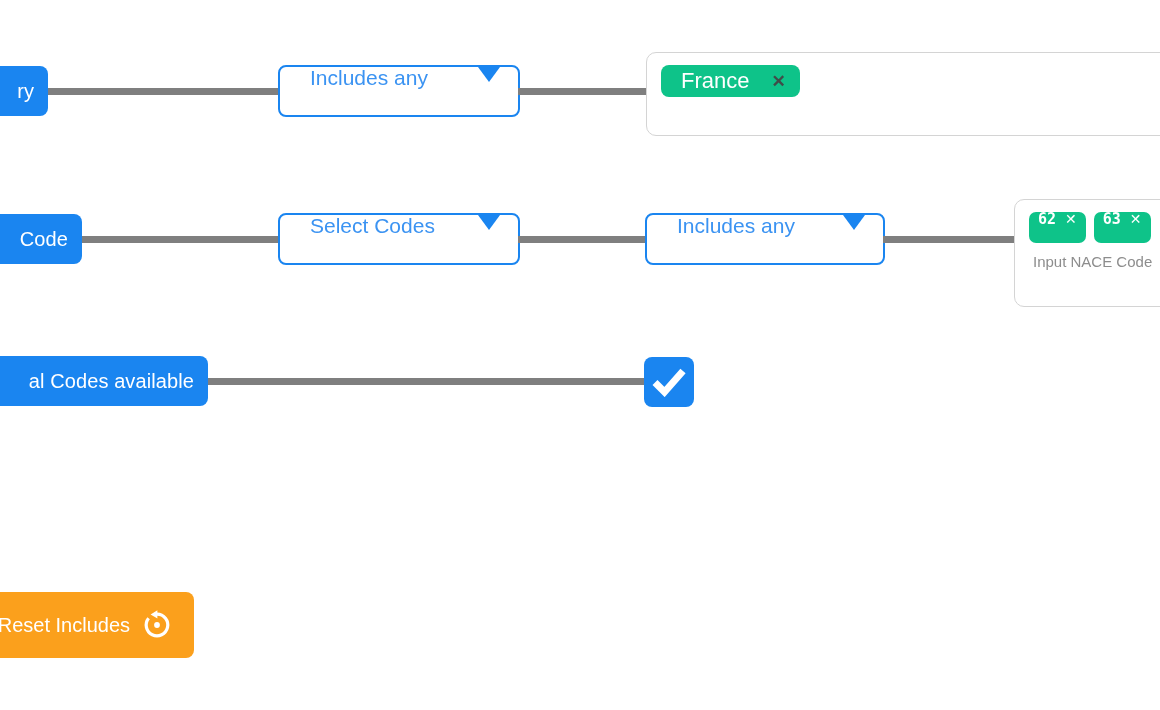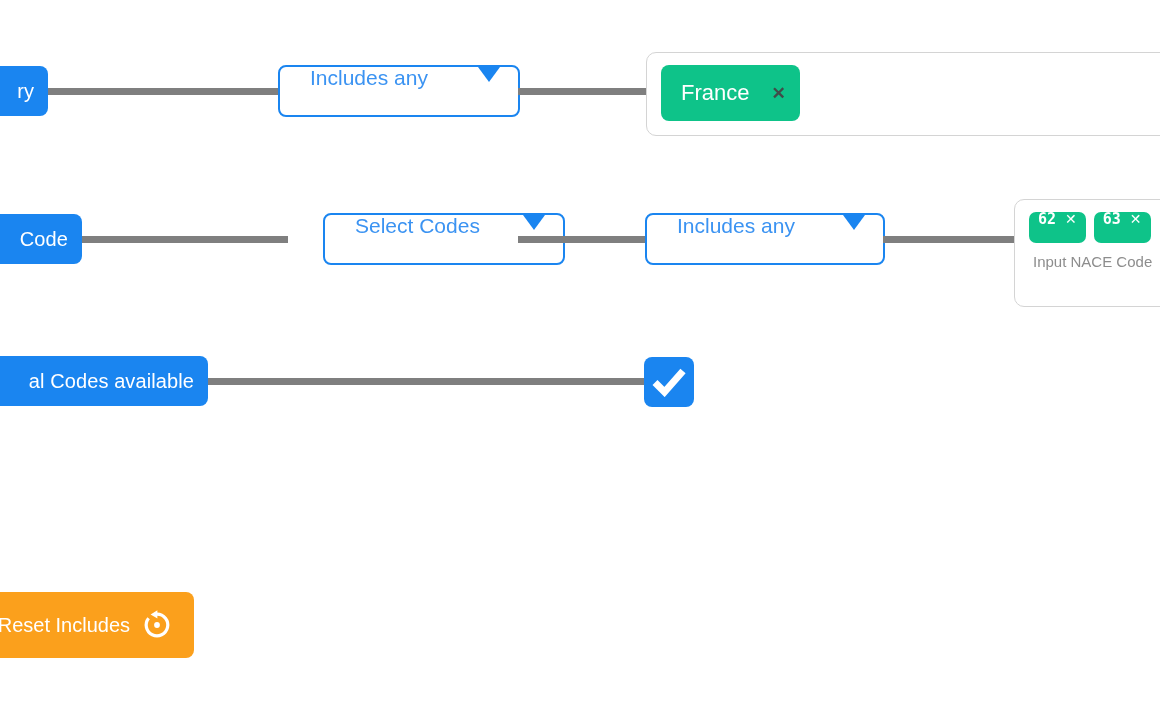--- a/index.html
+++ b/index.html
@@ -98,21 +98,21 @@
   }
 
   
   .chip-lg {
     background: #0ec389;
     color: #ffffff;
     border-radius: 8px;
     display: inline-flex;
     align-items: center;
     padding: 0 14px 0 20px;
-    height: 56px;
+    height: 32px;
     box-sizing: border-box;
     font-size: 22px;
     line-height: 1;
     white-space: nowrap;
   }
   .chip-lg .chip-x {
     margin-left: 22px;
     font-size: 17px;
     color: #3f4d49;
     font-weight: 700;
@@ -216,21 +216,21 @@
       </span>
     </div>
   </div>
 
   <div class="connector" style="left:78px; top:236px; width:210px;"></div>
 
   <div class="node field-label clip-left" style="left:-46px; top:214px; width:128px; height:50px;">
     <span>Code</span>
   </div>
 
-  <div class="node dropdown" style="left:278px; top:213px; width:242px; height:52px;margin-left:45px;">
+  <div class="node dropdown" style="left:278px; top:213px; width:242px; height:52px;">
     <span class="dd-text">Select Codes</span>
     <span class="caret"></span>
   </div>
 
   <div class="connector" style="left:518px; top:236px; width:136px;"></div>
 
   <div class="node dropdown" style="left:645px; top:213px; width:240px; height:52px;">
     <span class="dd-text">Includes any</span>
     <span class="caret"></span>
   </div>

